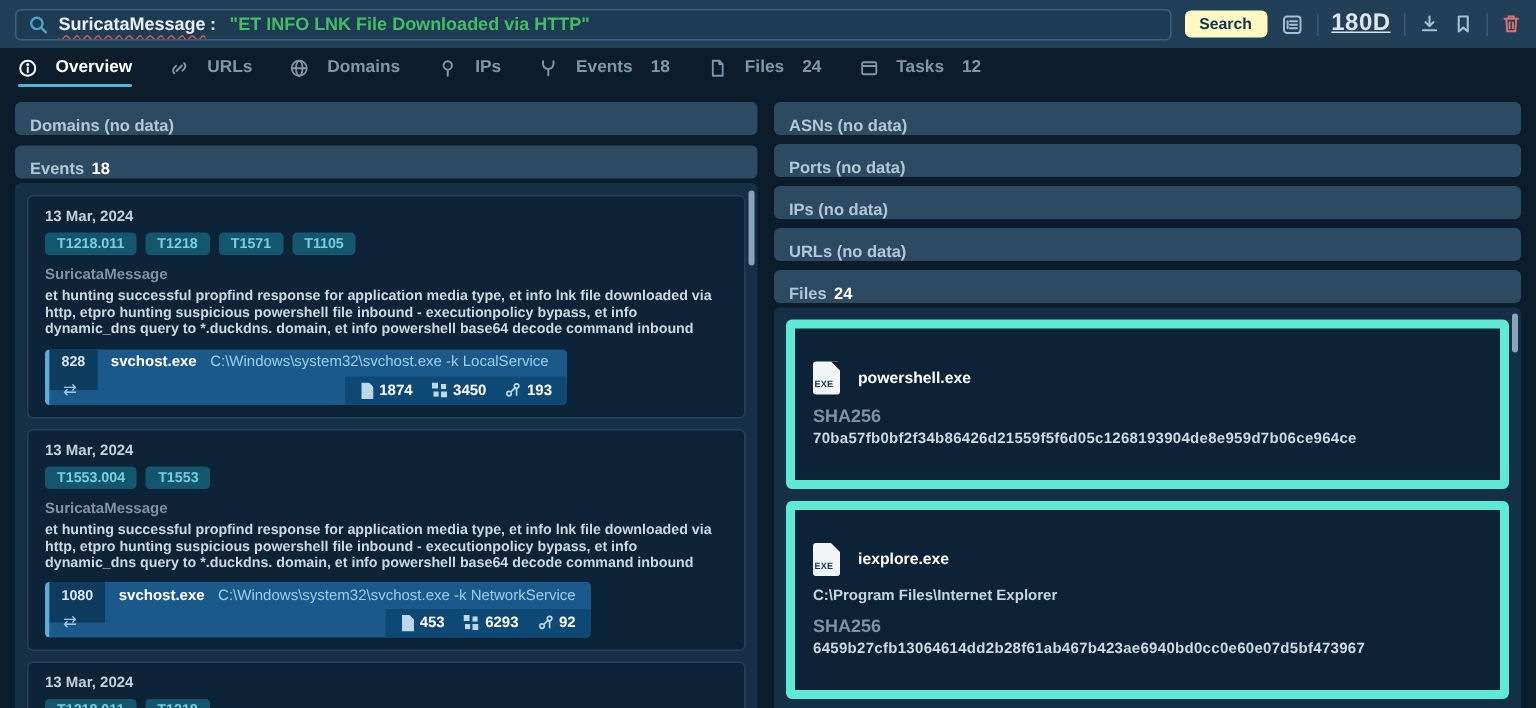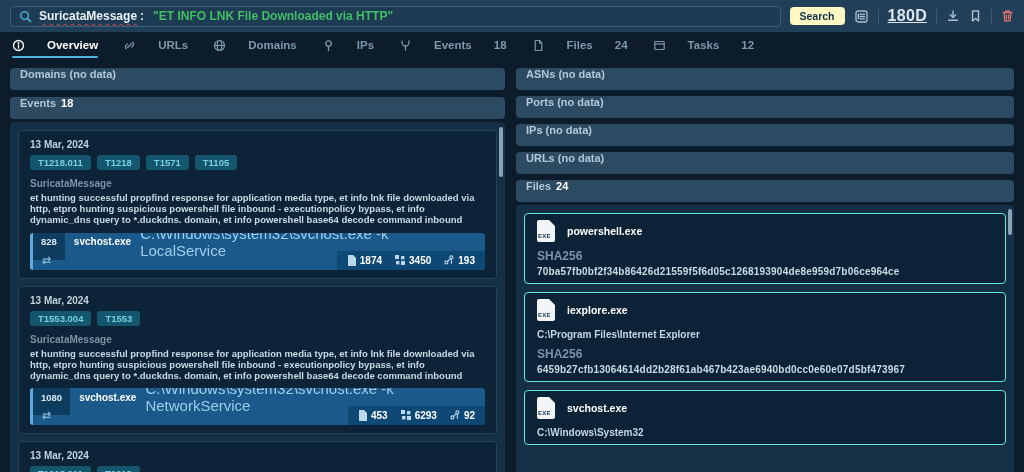--- a/index.html
+++ b/index.html
@@ -35,33 +35,33 @@
   .icon-btn { display:flex; align-items:center; justify-content:center; color:#a9bfd0; cursor:pointer; background:none; border:none; padding:0; }
   .icon-btn.danger { color:#dd7272; }
   .vdiv { width:1px; height:15px; background:#3b5a74; }
   .period { color:#dbe6ee; font-size:16px; font-weight:700; letter-spacing:.3px; cursor:pointer;text-decoration:underline; }
 
   
   .tabs {
     height:26px; display:flex; align-items:stretch; gap:25px;
     padding:0 12px; font-size:11.5px; font-weight:700; color:#7e98ab;
   }
-  .tab { display:flex; align-items:center; gap:22px; position:relative; cursor:pointer; }
+  .tab { display:flex; align-items:center; gap:12px; position:relative; cursor:pointer; }
   .tab.active { color:#ffffff; }
   .tab.active::after { content:""; position:absolute; left:0; right:0; bottom:0; height:2px; background:#4fb3dc; border-radius:2px; }
   .tab svg { flex:none; }
 
   
   .content { position:absolute; top:68px; left:10px; right:10px; bottom:0; display:flex; gap:11px; }
   .col-left  { width:495px; flex:none; display:flex; flex-direction:column; }
   .col-right { flex:1; display:flex; flex-direction:column; }
 
   .bar {
     height:22px; flex:none; background:#2d4a63; border-radius:4px;
-    display:flex; align-items:flex-start; gap:5px; padding:0 10px;
+    display:flex; align-items:flex-end; gap:5px; padding:0 10px;
     font-size:11px; font-weight:700; color:#b3c7d5; cursor:pointer;
   }
   .bar .count { color:#ffffff; }
   .mb7 { margin-bottom:7px; } .mb6 { margin-bottom:6px; } .mb3 { margin-bottom:3px; }
   .row2 { display:flex; gap:10px; }
   .row2 .bar:first-child { flex:0 0 247px; }
   .row2 .bar:last-child  { flex:1; }
 
   .panel-body {
     flex:1; background:#152f47; border-radius:4px 4px 0 0;
@@ -84,34 +84,34 @@
   .msg { margin-top:3px; font-size:9.5px; font-weight:700; color:#cbd9e3; line-height:1.18; }
 
   .proc {
     margin-top:7px; width:fit-content; min-width:348px;
     background:#1b598a; border-left:3px solid #61abdb; border-radius:3px;
     overflow:hidden; cursor:pointer;
   }
   .proc-top { display:flex; align-items:center; gap:9px; height:18px; padding-right:10px; }
   .pid { background:#0d3c5e; color:#d9e7f1; font-size:9.5px; font-weight:700; height:100%; display:flex; align-items:center; padding:18px 8px; }
   .proc-name { color:#ffffff; font-size:10px; font-weight:700; }
-  .proc-cmd  { color:#9ccdec; font-size:15px; }
+  .proc-cmd  { color:#9ccdec; font-size:10px; }
   .proc-bottom { display:flex; align-items:center; justify-content:space-between; height:19px; padding-left:9px; }
   .swap-ico { color:#9cc7e3; font-size:11px; line-height:1; }
   .proc-counts {
     background:#0e4976; height:100%; display:flex; align-items:center; gap:13px;
     padding:0 10px; font-size:10px; font-weight:700; color:#ffffff;
   }
   .cnt { display:flex; align-items:flex-start; gap:4px; }
   .cnt svg { color:#bcd9ec; }
 
   
   .fcard {
-    background:#0c2236; border:1px solid #5eead4; border-radius:4px;
-    padding:6px 12px; margin-bottom:8px; cursor:pointer;
+    background:#0c2236; border:6px solid #5eead4; border-radius:4px;
+    padding:22px 12px; margin-bottom:8px; cursor:pointer;
   }
   .fhead { display:flex; align-items:center; gap:12px; }
   .exe-ico { width:18px; height:22px; background:#f2f5f7; border-radius:2px; position:relative; flex:none; }
   .exe-ico::before { content:""; position:absolute; top:0; right:0; border-style:solid; border-width:0 6px 6px 0; border-color:transparent #0c2236 transparent transparent; }
   .exe-ico .exe-label { position:absolute; bottom:3px; left:1px; font-size:6px; font-weight:800; color:#16344c; letter-spacing:.2px; }
   .fname { font-size:10.5px; font-weight:700; color:#ffffff; }
   .fpath { margin-top:8px; font-size:10px; font-weight:600; color:#c6d5e0; }
   .hash-label { margin-top:7px; font-size:12px; font-weight:600; color:#7b93a5; }
   .hash { margin-top:3px; font-size:10px; font-weight:600; color:#cbd9e3; letter-spacing:.2px; }
 </style>

